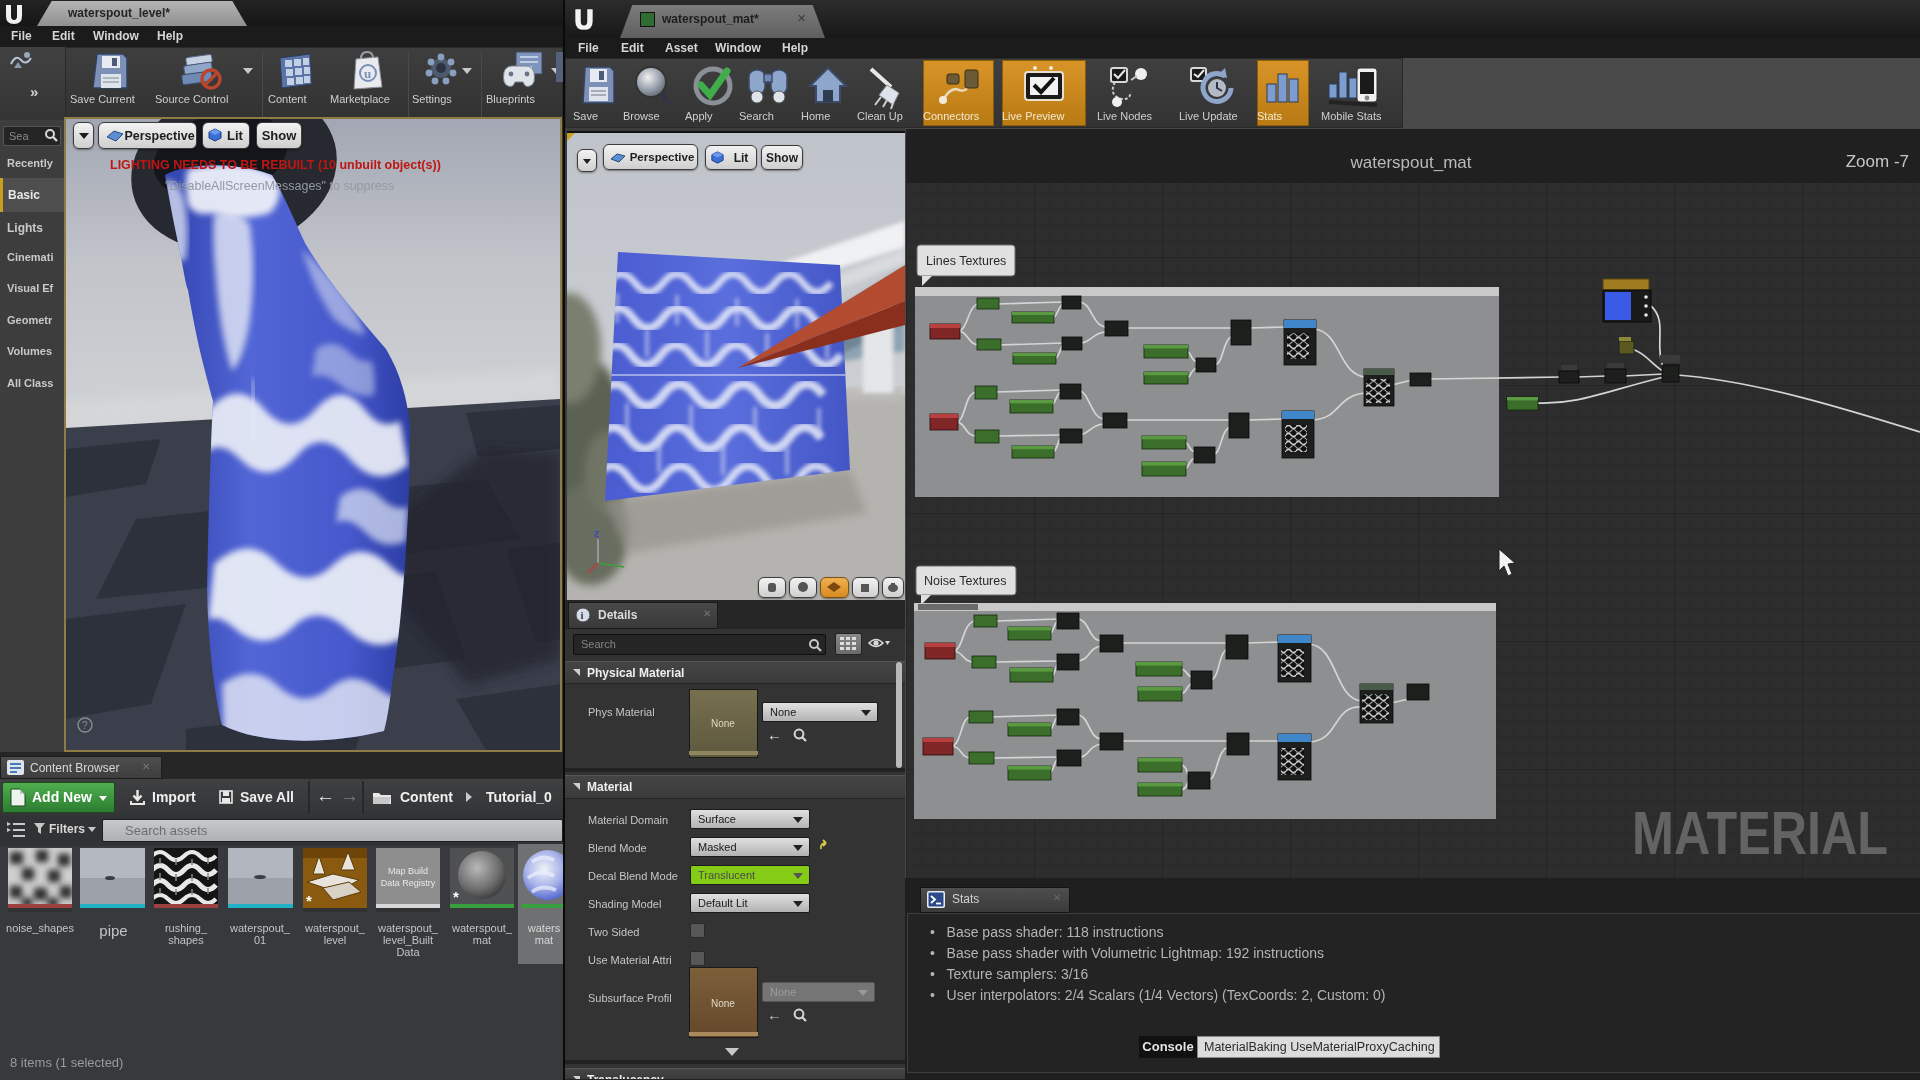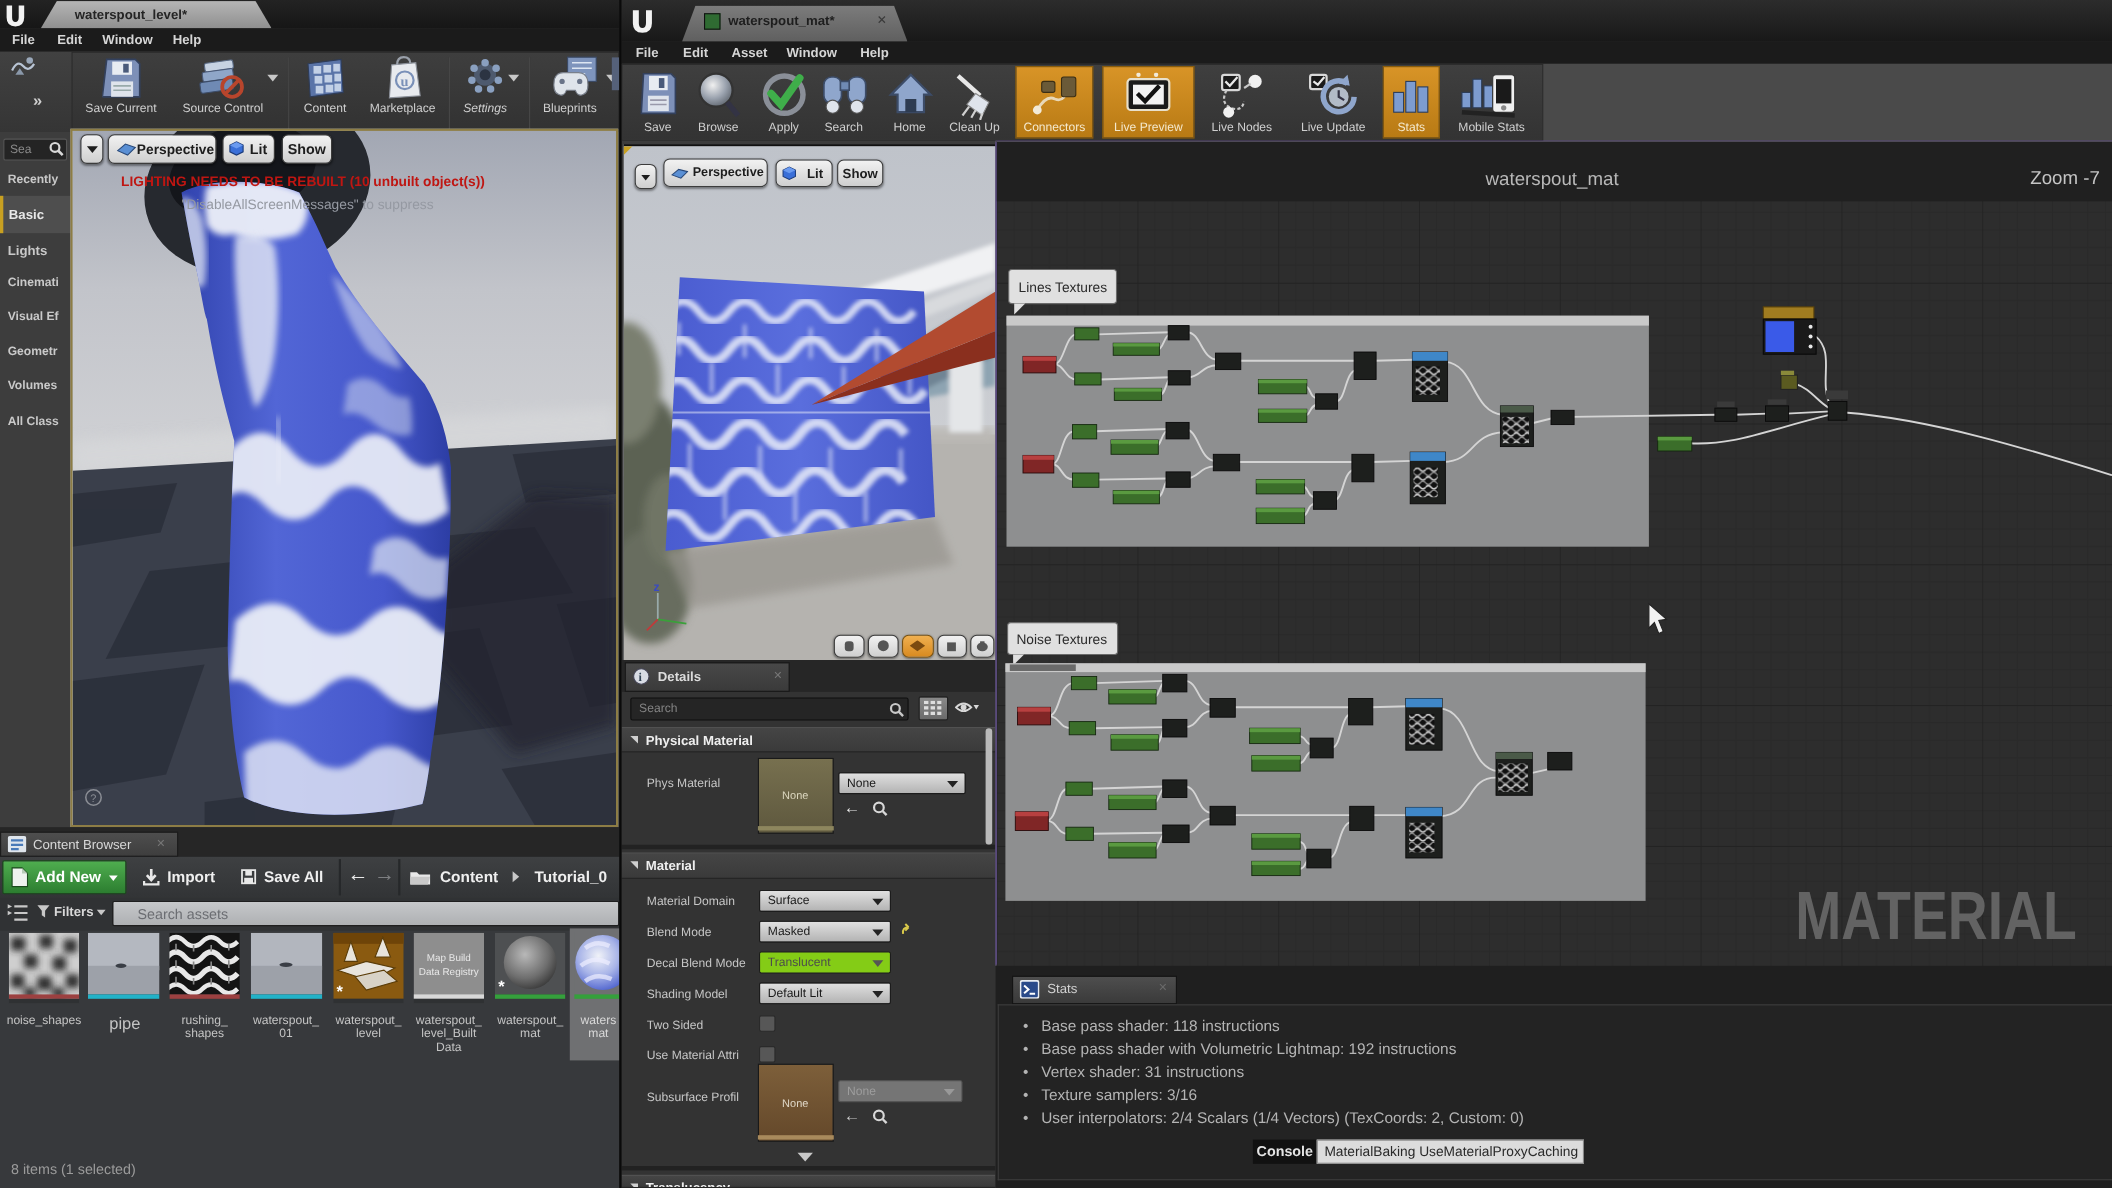--- a/index.html
+++ b/index.html
@@ -9,21 +9,21 @@
 .abs { position:absolute; }
 .txt { color:#c9c9c9; white-space:nowrap; }
 .ddl { background:linear-gradient(#e0e0e0,#b3b3b3); border:1px solid #1c1c1c; border-radius:2px; color:#1a1a1a; font-size:11px; line-height:18px; padding-left:7px; }
 .ddl .car { position:absolute; right:6px; top:7px; width:0; height:0; border-left:5px solid transparent; border-right:5px solid transparent; border-top:6px solid #222; }
 .vbtn { position:absolute; background:linear-gradient(#f2f2f2,#cfcfcf); border:1px solid #3c3c3c; border-radius:6px; color:#1d1d1d; font-weight:bold; text-align:center; box-shadow:0 1px 2px rgba(0,0,0,.4); }
 .sechead { position:absolute; left:0; width:100%; background:linear-gradient(#454545,#3a3a3a); border-top:1px solid #555; border-bottom:1px solid #242424; color:#efefef; font-size:12px; font-weight:bold; padding-left:22px; }
 .sechead:before { content:""; position:absolute; left:8px; top:7px; width:0; height:0; border-left:7px solid transparent; border-top:7px solid #d0d0d0; }
 .rowlab { position:absolute; color:#c6c6c6; font-size:11px; }
 .chk { position:absolute; width:15px; height:15px; background:#575757; border:1px solid #2a2a2a; border-radius:2px; }
 .tbsep { position:absolute; top:52px; width:1px; height:66px; background:#2a2a2a; border-right:1px solid #4a4a4a; }
-.tblab { position:absolute; color:#cfcfcf; font-size:11px; text-align:center; }
+.tblab { position:absolute; color:#cfcfcf; font-size:11px; text-align:left; }
 .menu { color:#d6d6d6; font-size:12px; position:absolute; }
 </style>
 </head>
 <body>
 <div id="root">
 
   <div class="abs" id="leftwin" style="left:0;top:0;width:563px;height:1080px;background:#353535;">
 
     <div class="abs" style="left:0;top:0;width:563px;height:26px;background:linear-gradient(#232323,#161616);"></div>
     <div class="abs" style="left:37px;top:1px;width:210px;height:25px;background:linear-gradient(#b5b5b5,#8f8f8f);clip-path:polygon(7% 0,93% 0,100% 100%,0 100%);"></div>
@@ -99,21 +99,21 @@
           <circle cx="17" cy="5" r="3.4"></circle>
           <circle cx="27" cy="10" r="3.4"></circle>
           <circle cx="29" cy="21" r="3.4"></circle>
           <circle cx="22" cy="29" r="3.4"></circle>
           <circle cx="11" cy="29" r="3.4"></circle>
           <circle cx="5" cy="21" r="3.4"></circle>
           <circle cx="7" cy="10" r="3.4"></circle>
         </g>
       <circle cx="17" cy="16" r="5" fill="#2c3442"></circle>
     </svg>
-    <div class="tblab" style="left:412px;top:93px;width:58px;font-style:italic;">Settings</div>
+    <div class="tblab" style="left:412px;top:93px;width:58px;">Settings</div>
     <div class="abs" style="left:462px;top:68px;width:0;height:0;border-left:5px solid transparent;border-right:5px solid transparent;border-top:6px solid #c8c8c8;"></div>
     <div class="tbsep" style="left:481px;"></div>
 
     <svg class="abs" style="left:498px;top:50px;" width="46" height="40" viewBox="0 0 46 40">
       <rect x="18" y="2" width="26" height="22" fill="#7e94bc" stroke="#3a4a66"></rect>
       <g stroke="#dde6f2" stroke-width="1.4">
           <line x1="22" y1="7" x2="40" y2="7"></line>
           <line x1="22" y1="12" x2="40" y2="12"></line>
           <line x1="22" y1="17" x2="34" y2="17"></line>
         </g>
@@ -978,21 +978,20 @@
           <rect x="1.5" y="1.5" width="15" height="14" rx="1" fill="#2a4a8a"></rect>
           <path d="M4 5 l4 3.5 -4 3.5" stroke="#fff" stroke-width="1.8" fill="none"></path>
           <line x1="9" y1="12.5" x2="14" y2="12.5" stroke="#fff" stroke-width="1.8"></line>
         </svg>
       <div class="abs" style="left:47px;top:14px;color:#d2d2d2;font-size:12px;">Stats</div>
       <div class="abs" style="left:148px;top:14px;color:#6a6a6a;font-size:10px;">✕</div>
       <div class="abs" style="left:2px;top:35px;width:1013px;height:160px;background:#232323;border:1px solid #3e3e3e;border-right:none;"></div>
       <div class="abs" style="left:25px;top:44px;color:#b4b4b4;font-size:14px;line-height:21px;">
         <div>•&nbsp;&nbsp;&nbsp;Base pass shader: 118 instructions</div>
         <div>•&nbsp;&nbsp;&nbsp;Base pass shader with Volumetric Lightmap: 192 instructions</div>
-        <div>•&nbsp;&nbsp;&nbsp;Vertex shader: 31 instructions</div>
         <div>•&nbsp;&nbsp;&nbsp;Texture samplers: 3/16</div>
         <div>•&nbsp;&nbsp;&nbsp;User interpolators: 2/4 Scalars (1/4 Vectors) (TexCoords: 2, Custom: 0)</div>
       </div>
       <div class="abs" style="left:234px;top:158px;width:58px;height:22px;background:#111;color:#e4e4e4;font-size:13px;font-weight:bold;line-height:22px;text-align:center;">Console</div>
       <div class="abs" style="left:292px;top:158px;width:243px;height:22px;background:#dcdcdc;border:1px solid #888;color:#2a2a2a;font-size:12.5px;line-height:20px;padding-left:6px;">MaterialBaking UseMaterialProxyCaching</div>
     </div>
   </div>
   <div class="abs" style="left:563px;top:0;width:2px;height:1080px;background:#0a0a0a;"></div>
 </div>
 

